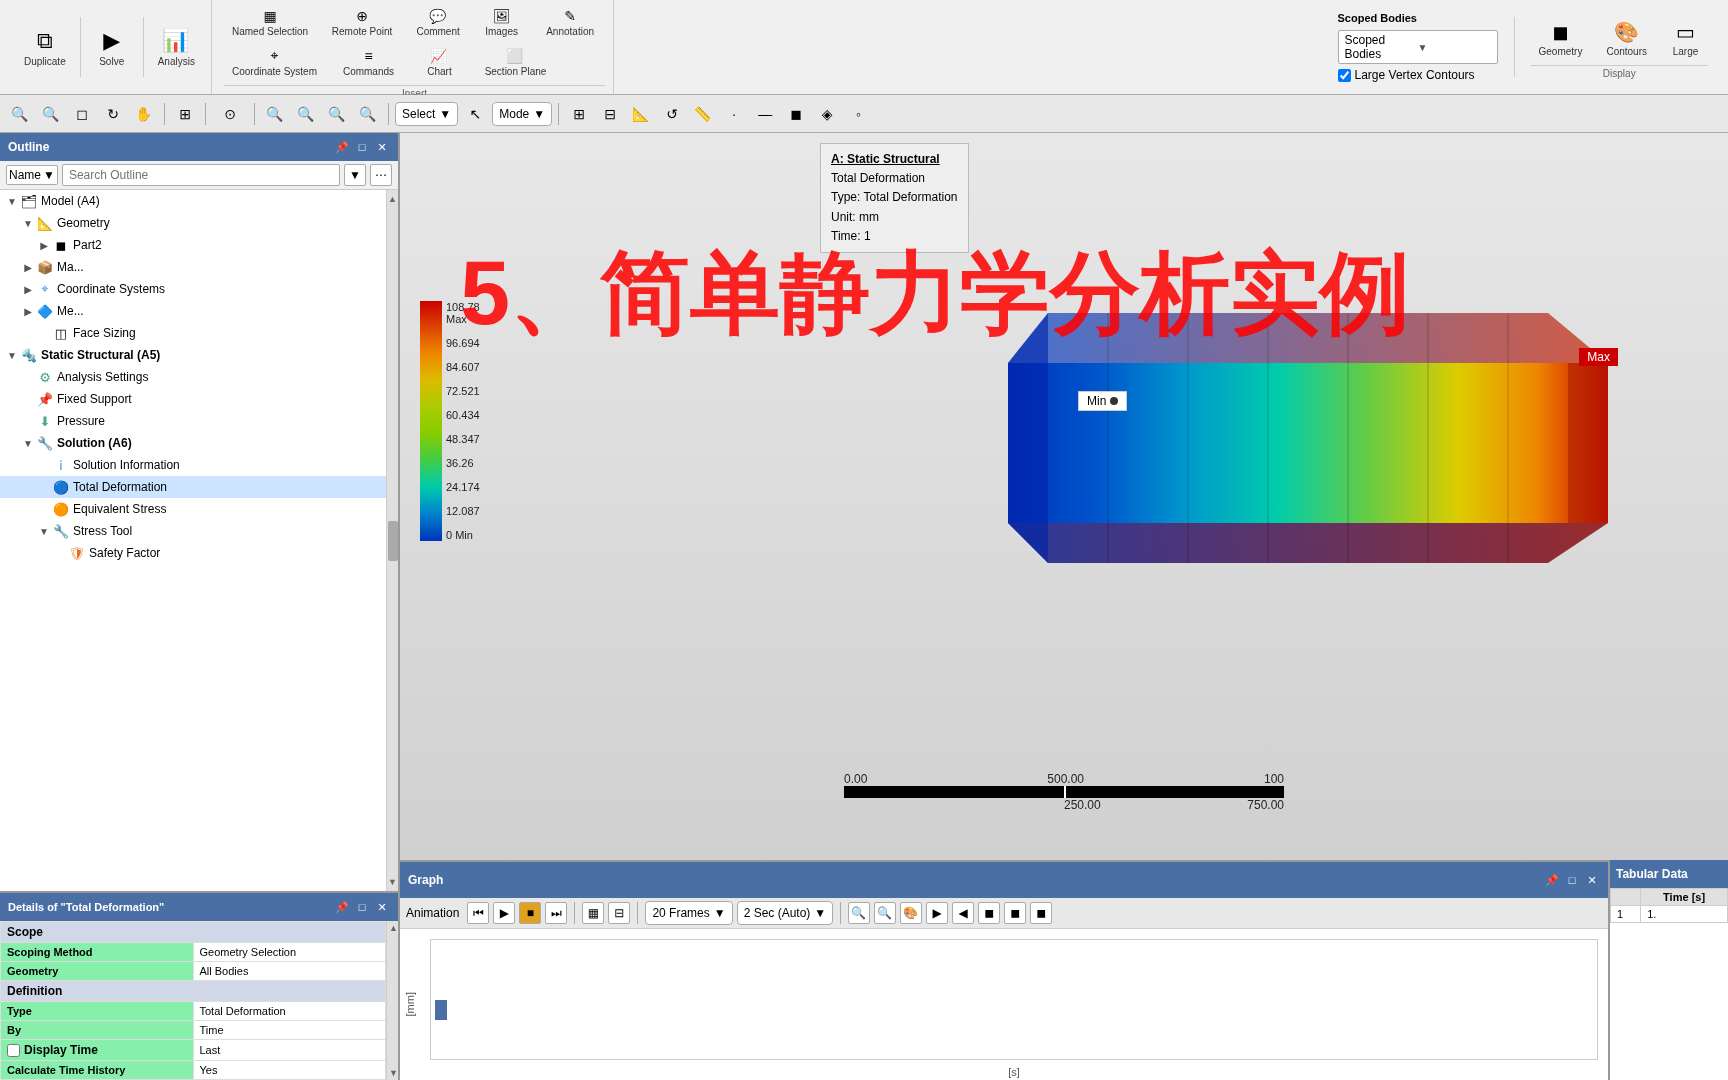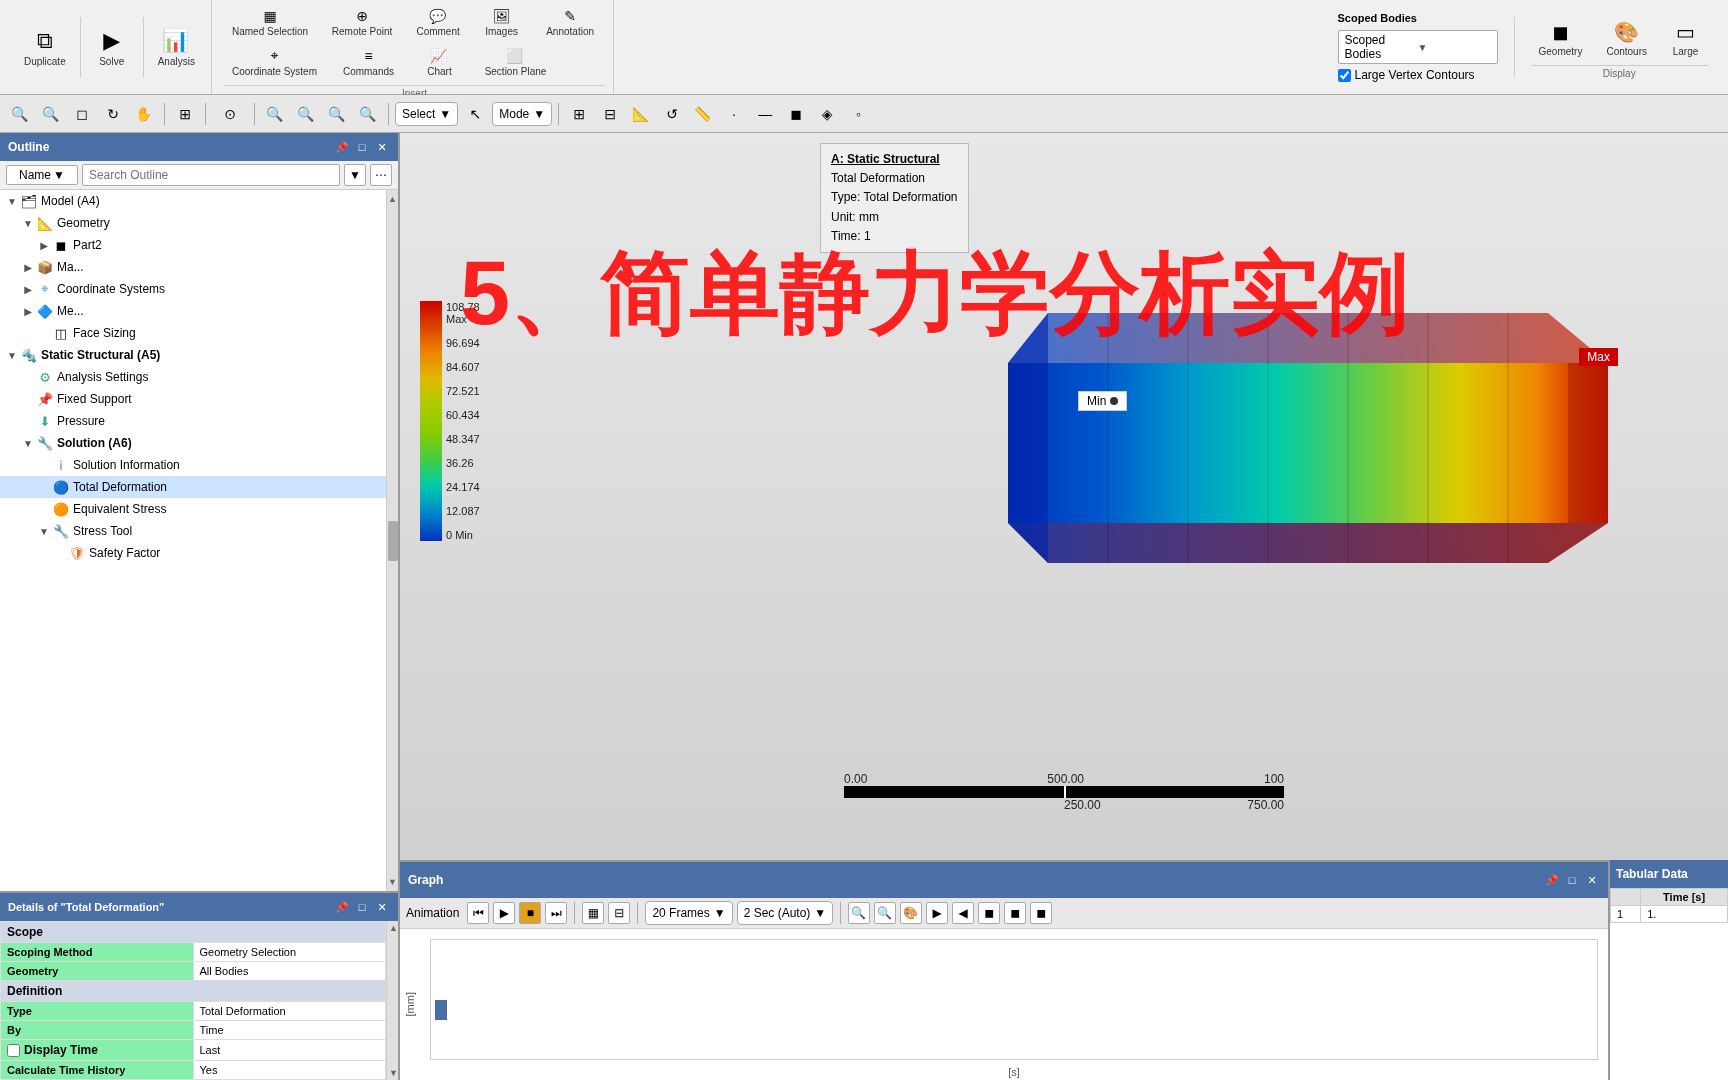--- a/index.html
+++ b/index.html
@@ -32,21 +32,21 @@
     
     .left-panel { width: 400px; display: flex; flex-direction: column; flex-shrink: 0; background: #f5f5f5; border-right: 2px solid #999; }
 
     
     .panel-header { background: #4a6fa5; color: white; padding: 4px 8px; display: flex; align-items: center; justify-content: space-between; height: 28px; flex-shrink: 0; }
     .panel-header-title { font-weight: bold; font-size: 12px; }
     .panel-header-icons { display: flex; gap: 4px; }
     .panel-icon-btn { width: 16px; height: 16px; display: flex; align-items: center; justify-content: center; cursor: pointer; font-size: 11px; color: white; }
 
     .outline-toolbar { display: flex; align-items: center; padding: 3px 6px; gap: 4px; background: #f0f0f0; border-bottom: 1px solid #ccc; flex-shrink: 0; }
-    .name-dropdown { display: flex; align-items: center; border: 1px solid #aaa; background: white; padding: 2px 12px; border-radius: 2px; cursor: pointer; gap: 2px; }
+    .name-dropdown { display: flex; align-items: center; border: 1px solid #aaa; background: white; padding: 2px 2px; border-radius: 2px; cursor: pointer; gap: 2px; }
     .search-input { flex: 1; border: 1px solid #aaa; padding: 2px 6px; border-radius: 2px; height: 22px; }
     .search-btn { width: 22px; height: 22px; display: flex; align-items: center; justify-content: center; cursor: pointer; border: 1px solid #aaa; background: white; border-radius: 2px; }
 
     
     .tree { flex: 1; overflow-y: auto; background: white; }
     .tree-item { display: flex; align-items: center; padding: 2px 0; cursor: pointer; white-space: nowrap; }
     .tree-item.selected { background: #cce4ff; }
     .tree-indent { display: inline-block; }
     .tree-toggle { width: 16px; height: 16px; display: inline-flex; align-items: center; justify-content: center; cursor: pointer; font-size: 10px; color: #555; flex-shrink: 0; }
     .tree-icon { width: 18px; height: 18px; display: inline-flex; align-items: center; justify-content: center; flex-shrink: 0; font-size: 13px; }

